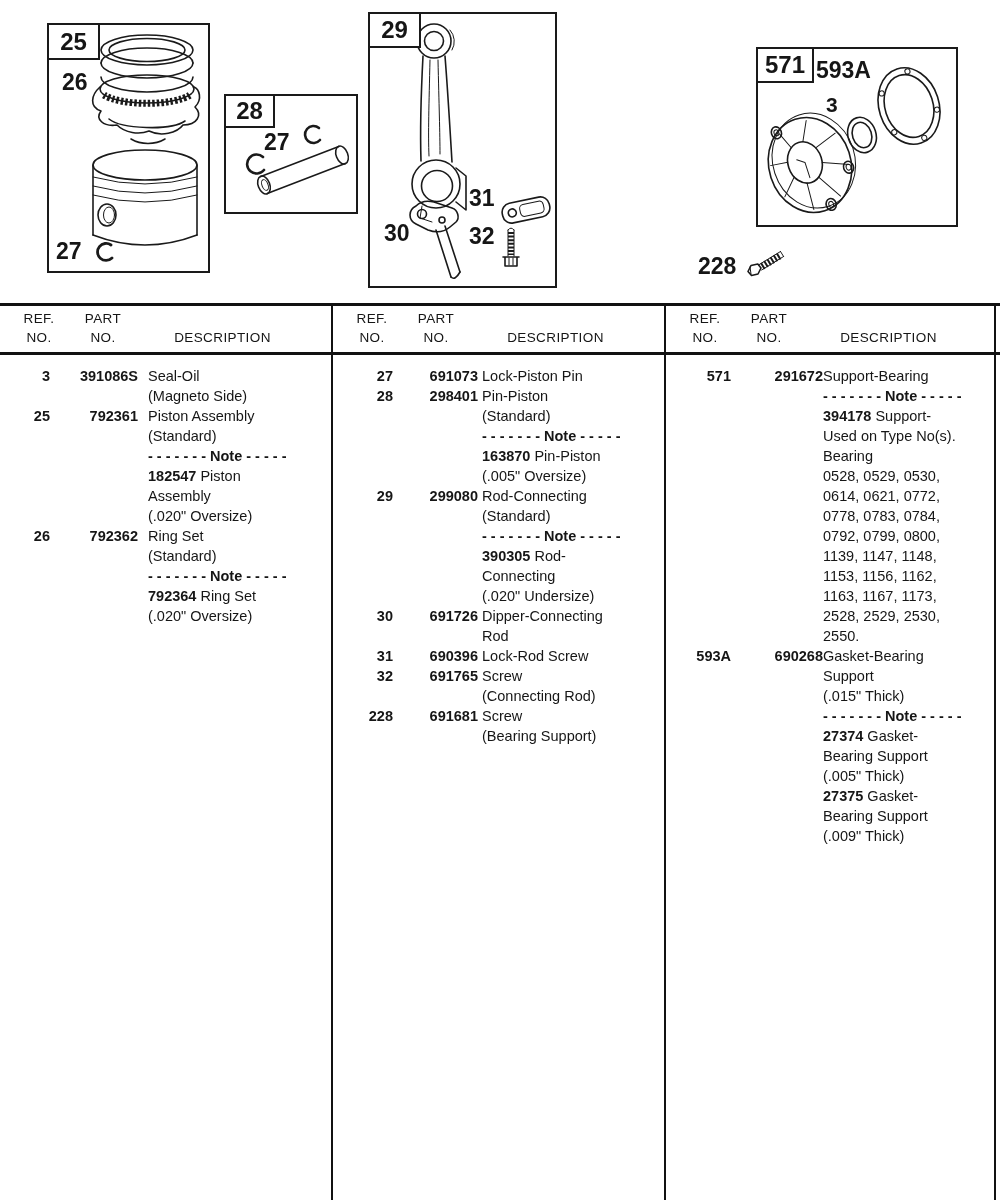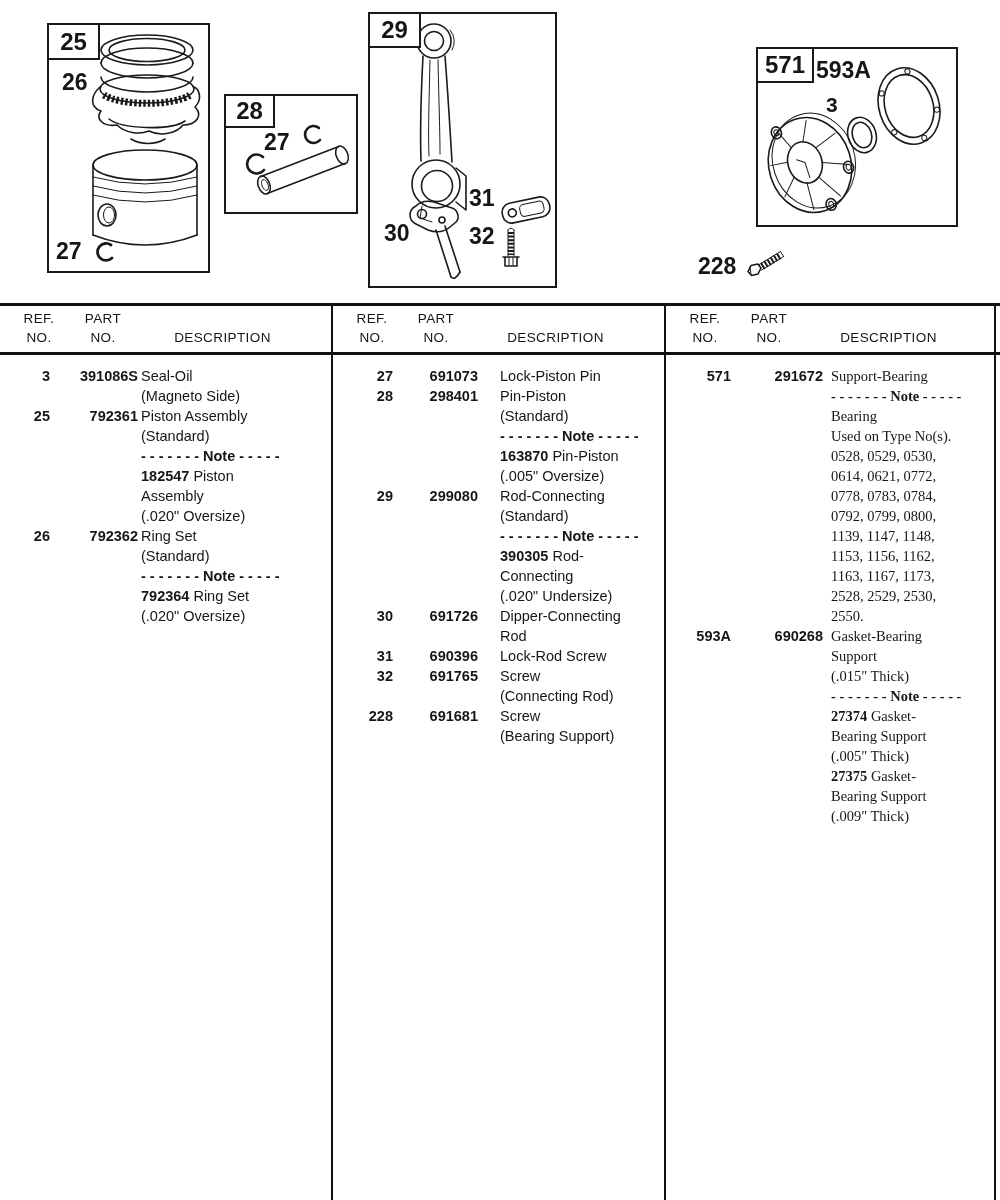--- a/index.html
+++ b/index.html
@@ -19,23 +19,23 @@
   .thead{position:absolute;top:309px;width:331px;padding:0 32px 0 18px;box-sizing:border-box;}
   .hrow{display:grid;grid-template-columns:42px 86px 1fr;line-height:19px;font-size:13.5px;letter-spacing:.4px;}
   .hrow span{text-align:center;white-space:nowrap;}
   
   .tcol-body{position:absolute;top:366px;width:331px;}
   .trow{display:grid;line-height:20px;font-size:14.5px;white-space:nowrap;}
   .tcol-body.col1 .trow{grid-template-columns:50px 88px 1fr;}
   .tcol-body.col2 .trow{grid-template-columns:60px 85px 1fr;}
   .tcol-body.col3 .trow{grid-template-columns:65px 92px 1fr;}
   .c-ref,.c-part{text-align:right;font-weight:700;}
-  .col1 .c-desc{margin-left:3px;}
-  .col2 .c-desc{margin-left:22px;}
-  .col3 .c-desc{margin-left:8px;font-family:Liberation Serif, serif;}
+  .col1 .c-desc{margin-left:10px;}
+  .col2 .c-desc{margin-left:4px;}
+  .col3 .c-desc{margin-left:0;}
   .b{font-weight:700;}
   
   .ink{stroke:#1a1a1a;fill:none;stroke-width:1.6;stroke-linecap:round;stroke-linejoin:round;}
   .ink-thin{stroke:#1a1a1a;fill:none;stroke-width:1;stroke-linecap:round;}
   .serr{stroke:#1a1a1a;fill:none;stroke-width:7;stroke-dasharray:2.5,2;}
   .thread{stroke:#1a1a1a;fill:none;stroke-width:7;stroke-dasharray:2,1.7;}
   .thread-s{stroke:#1a1a1a;fill:none;stroke-width:6;stroke-dasharray:2,1.6;}
 </style>
 </head>
 <body>
@@ -395,26 +395,31 @@
         <span class="c-desc"><span>Support-Bearing</span></span>
       </div>
       <div class="trow">
         <span class="c-ref"></span>
         <span class="c-part"></span>
         <span class="c-desc"><span class="b">- - - - - - - Note - - - - -</span></span>
       </div>
       <div class="trow">
         <span class="c-ref"></span>
         <span class="c-part"></span>
+        <span class="c-desc"><span class="b">394178</span><span> Support-</span></span>
+      </div>
+      <div class="trow">
+        <span class="c-ref"></span>
+        <span class="c-part"></span>
+        <span class="c-desc"><span>Used on Type No(s).</span></span>
+      </div>
+      <div class="trow">
+        <span class="c-ref"></span>
+        <span class="c-part"></span>
         <span class="c-desc"><span>Bearing</span></span>
-      </div>
-      <div class="trow">
-        <span class="c-ref"></span>
-        <span class="c-part"></span>
-        <span class="c-desc"><span>Used on Type No(s).</span></span>
       </div>
       <div class="trow">
         <span class="c-ref"></span>
         <span class="c-part"></span>
         <span class="c-desc"><span>0528, 0529, 0530,</span></span>
       </div>
       <div class="trow">
         <span class="c-ref"></span>
         <span class="c-part"></span>
         <span class="c-desc"><span>0614, 0621, 0772,</span></span>

